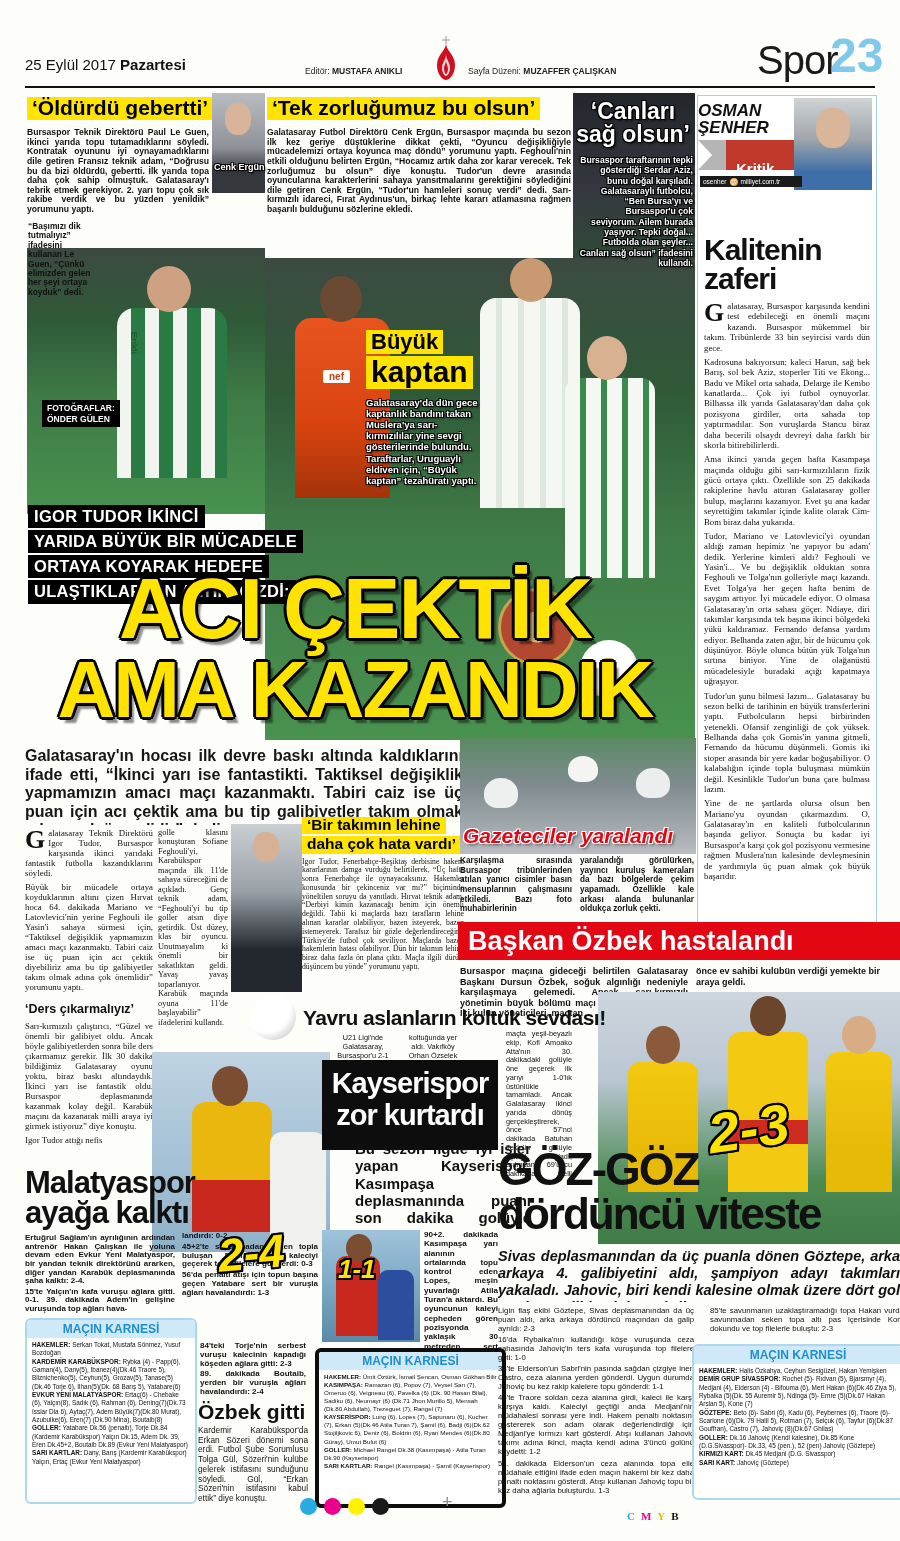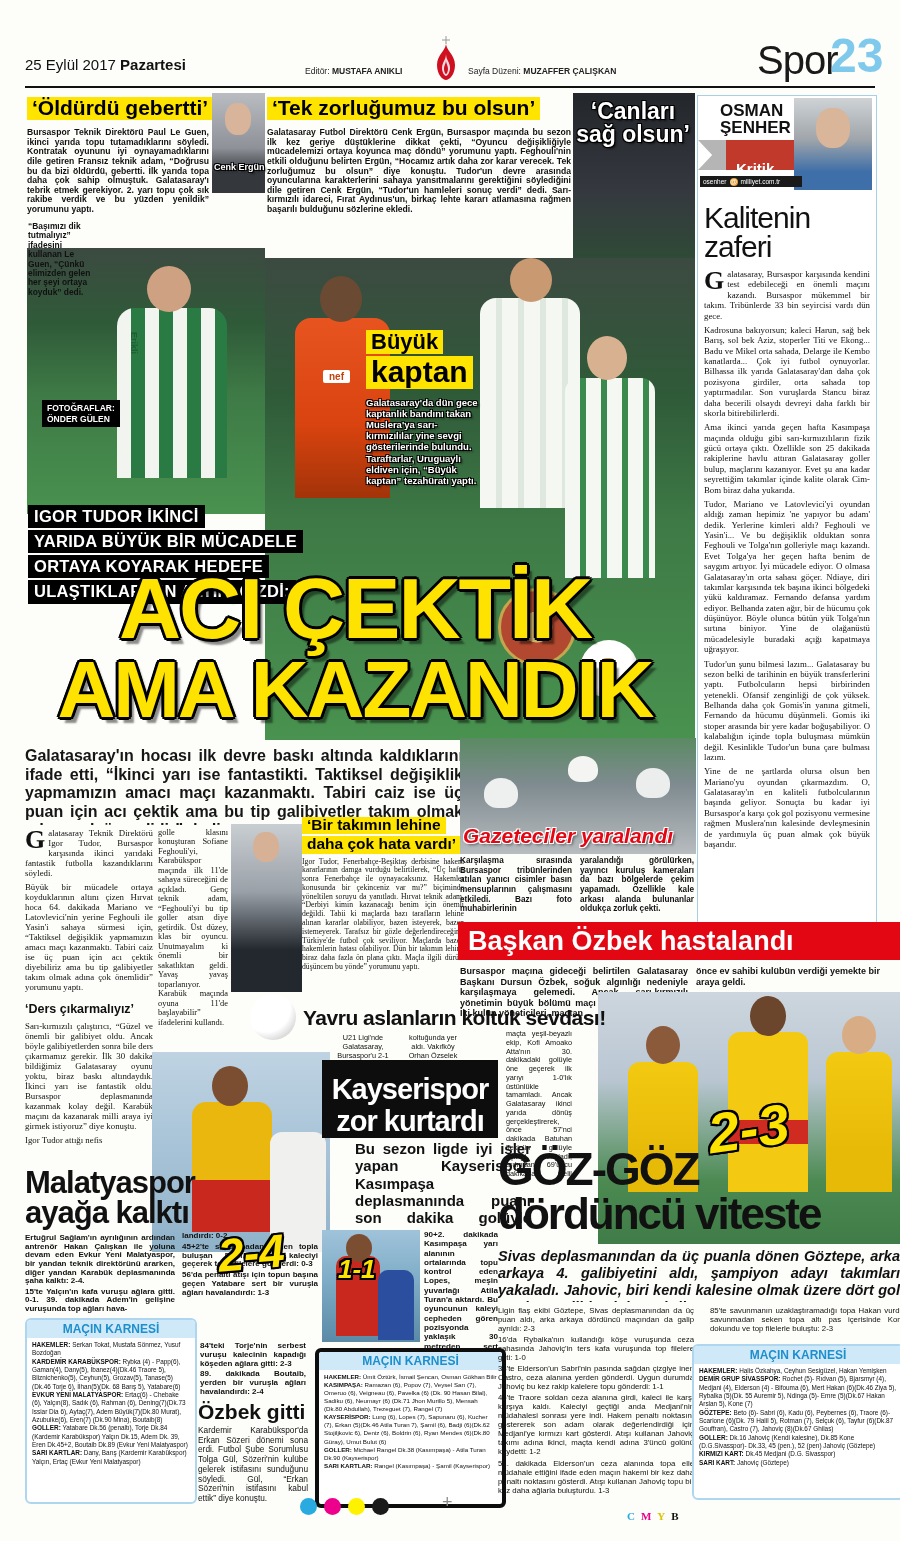--- a/index.html
+++ b/index.html
@@ -104,41 +104,42 @@
   <div class="abs" style="left:366px;top:330px;z-index:4;width:118px;">
     <div><span class="chip" style="font-size:22px;">Büyük</span></div>
     <div style="margin-top:2px;"><span class="chip" style="font-size:30px;text-align:right;">kaptan</span></div>
     <div class="wout bb" style="margin-top:8px;width:112px;font-size:9.5px;line-height:1.18;">Galatasaray'da dün gece kaptanlık bandını takan Muslera'ya sarı-kırmızılılar yine sevgi gösterilerinde bulundu. Taraftarlar, Uruguaylı eldiven için, “Büyük kaptan” tezahüratı yaptı.</div>
   </div>
 
   <div class="abs crowd" style="left:573px;top:93px;width:122px;height:165px;"></div>
   <div class="abs" style="left:573px;top:100px;width:120px;z-index:4;text-align:center;">
     <div class="wout" style="font-size:23px;font-weight:900;line-height:1.02;">‘Canları</div>
     <div class="wout" style="font-size:23px;font-weight:900;line-height:1.02;">sağ olsun’</div>
+    <div class="wout bb" style="margin-top:8px;font-size:8.6px;line-height:1.2;text-align:right;padding-left:6px;">Bursaspor taraftarının tepki gösterdiği Serdar Aziz, bunu doğal karşıladı. Galatasaraylı futbolcu, “Ben Bursa'yı ve Bursaspor'u çok seviyorum. Ailem burada yaşıyor. Tepki doğal... Futbolda olan şeyler... Canları sağ olsun” ifadesini kullandı.</div>
   </div>
 
   <div class="abs" style="left:697px;top:95px;width:178px;height:840px;border:1px solid #a8cfe6;background:#fff;">
     <div style="position:relative;height:100px;">
-      <div style="position:absolute;left:22px;top:6px;font-size:17px;font-weight:900;line-height:1;">
+      <div style="position:absolute;left:0;top:6px;font-size:17px;font-weight:900;font-style:italic;line-height:1;">
         <div>OSMAN</div>
         <div>ŞENHER</div>
       </div>
       <div style="position:absolute;left:0px;top:44px;width:118px;height:30px;background:linear-gradient(90deg,#b5b5b5 0 28px,#c0392b 28px);clip-path:polygon(0 0,100% 0,86% 50%,100% 100%,0 100%,12% 50%);">
         <span style="position:absolute;left:38px;top:4px;color:#fff;font-weight:900;font-size:15px;margin-top:16px;">Kritik</span>
       </div>
       <div style="position:absolute;left:96px;top:2px;width:78px;height:92px;background:linear-gradient(180deg,#cfd3d6 0%,#9fa5aa 45%,#3f6fa8 80%);">
         <div style="position:absolute;left:22px;top:10px;width:34px;height:40px;border-radius:45%;background:#d9b59a;"></div>
       </div>
       <div style="position:absolute;left:2px;top:80px;width:96px;height:11px;background:#1a1a1a;color:#fff;font-size:6.5px;display:flex;align-items:center;gap:3px;padding:0 3px;">
         <span>osenher</span>
         <span style="width:8px;height:8px;border-radius:50%;background:#e8a33d;color:#fff;font-size:7px;line-height:8px;text-align:center;">@</span>
         <span>milliyet.com.tr</span>
       </div>
     </div>
-    <div style="padding:8px 6px 0 6px;font-size:30px;font-weight:400;line-height:.95;letter-spacing:-1px;">
+    <div style="padding:8px 6px 0 6px;font-size:30px;font-weight:700;line-height:.95;letter-spacing:-1px;margin-top:32px;">
       <div>Kalitenin</div>
       <div>zaferi</div>
     </div>
     <div class="serifbody jt ol" style="padding:8px 6px;font-size:8.8px;line-height:1.18;height:642px;">
       <p class="drop">Galatasaray, Bursaspor karşısında kendini test edebileceği en önemli maçını kazandı. Bursaspor mükemmel bir takım. Tribünlerde 33 bin seyircisi vardı dün gece.</p>
       <p>Kadrosuna bakıyorsun; kaleci Harun, sağ bek Barış, sol bek Aziz, stoperler Titi ve Ekong... Badu ve Mikel orta sahada, Delarge ile Kembo kanatlarda... Çok iyi futbol oynuyorlar. Bilhassa ilk yarıda Galatasaray'dan daha çok pozisyona girdiler, orta sahada top yaptırmadılar. Son vuruşlarda Stancu biraz daha becerili olsaydı devreyi daha farklı bir skorla bitirebilirlerdi.</p>
       <p>Ama ikinci yarıda geçen hafta Kasımpaşa maçında olduğu gibi sarı-kırmızılıların fizik gücü ortaya çıktı. Özellikle son 25 dakikada rakiplerine havlu attıran Galatasaray goller bulup, maçlarını kazanıyor. Evet şu ana kadar seyrettiğim takımlar içinde kalite olarak Cim-Bom biraz daha yukarıda.</p>
       <p>Tudor, Mariano ve Latovlevici'yi oyundan aldığı zaman hepimiz 'ne yapıyor bu adam' dedik. Yerlerine kimleri aldı? Feghouli ve Yasin'i... Ve bu değişiklik olduktan sonra Feghouli ve Tolga'nın golleriyle maçı kazandı. Evet Tolga'ya her geçen hafta benim de saygım artıyor. İyi mücadele ediyor. O olmasa Galatasaray'ın orta sahası göçer. Ndiaye, diri takımlar karşısında tek başına ikinci bölgedeki yükü kaldıramaz. Fernando defansa yardım ediyor. Belhanda zaten ağır, bir de hücumu çok düşünüyor. Böyle olunca bütün yük Tolga'nın sırtına biniyor. Yine de olağanüstü mücadelesiyle buradaki açığı kapatmaya uğraşıyor.</p>
       <p>Tudor'un şunu bilmesi lazım... Galatasaray bu sezon belki de tarihinin en büyük transferlerini yaptı. Futbolcuların hepsi birbirinden yetenekli. Ofansif zenginliği de çok yüksek. Belhanda daha çok Gomis'in yanına gitmeli, Fernando da hücumu düşünmeli. Gomis iki stoper arasında bir yere kadar boğuşabiliyor. O kalabalığın içinde topla buluşması mümkün değil. Kesinlikle Tudor'un buna çare bulması lazım.</p>
       <p>Yine de ne şartlarda olursa olsun ben Mariano'yu oyundan çıkarmazdım. O, Galatasaray'ın en kaliteli futbolcularının başında geliyor. Sonuçta bu kadar iyi Bursaspor'a karşı çok gol pozisyonu vermesine rağmen Muslera'nın kalesinde devleşmesinin de yardımıyla üç puan almak çok büyük başarıdır.</p>
@@ -204,21 +205,21 @@
   <div class="abs ol" style="left:402px;top:1034px;width:62px;height:44px;font-size:7.3px;line-height:1.2;text-align:center;">koltuğunda yer aldı. Vakıfköy Orhan Özselek Tesisleri'ndeki</div>
   <div class="abs jt ol" style="left:506px;top:1030px;width:66px;height:150px;font-size:7.3px;line-height:1.2;">maçta yeşil-beyazlı ekip, Kofi Amoako Atta'nın 30. dakikadaki golüyle öne geçerek ilk yarıyı 1-0'lık üstünlükle tamamladı. Ancak Galatasaray ikinci yarıda dönüş gerçekleştirerek, önce 57'nci dakikada Batuhan Tekin'in golüyle eşitliği sağladı, ardından 69'uncu dakikada Celil Yüksel, sarı-kırmızılılara 2-1'lik galibiyeti getiren golü kaydetti.</div>
 
   <div class="abs" style="left:152px;top:1052px;width:178px;height:200px;background:linear-gradient(180deg,#bfd3e2 0%,#a9c4d8 45%,#8fb2c9 100%);">
     <div style="position:absolute;left:40px;top:50px;width:80px;height:130px;border-radius:14px 14px 0 0;background:linear-gradient(180deg,#e9b70d 0 60%,#c8281e 60%);"></div>
     <div style="position:absolute;left:60px;top:14px;width:36px;height:40px;border-radius:50%;background:#7c4e31;"></div>
     <div style="position:absolute;left:118px;top:80px;width:56px;height:120px;border-radius:12px 12px 0 0;background:#f0f1ee;"></div>
   </div>
   <div class="abs score" style="left:218px;top:1226px;font-size:46px;transform:rotate(-5deg);z-index:5;">2-4</div>
 
-  <div class="abs" style="left:322px;top:1060px;width:176px;height:78px;background:#0d0d0d;color:#fff;text-align:center;font-weight:900;font-size:29px;line-height:1.1;padding-top:14px;box-sizing:border-box;letter-spacing:-1px;">
+  <div class="abs" style="left:322px;top:1060px;width:176px;height:90px;background:#0d0d0d;color:#fff;text-align:center;font-weight:900;font-size:29px;line-height:1.1;padding-top:8px;box-sizing:border-box;letter-spacing:-1px;">
     <div>Kayserispor</div>
     <div>zor kurtardı</div>
   </div>
   <div class="abs bb jt ol" style="left:322px;top:1140px;width:176px;height:88px;font-size:15px;line-height:1.15;margin-left:33px;">
     <p>Bu sezon ligde iyi işler yapan Kayserispor, Kasımpaşa deplasmanında puanı son dakika golüyle buldu: 1-1.</p>
     <p>38. dakikada sağ kanattan Popov'un ceza sahasına ortasında Rangel, topa gelişine vurdu. Meşin yuvarlak ağlarla buluştu: 1-0</p>
   </div>
   <div class="abs" style="left:322px;top:1230px;width:98px;height:112px;background:linear-gradient(180deg,#9fc3da 0%,#7ba9c4 50%,#5b8aa6 100%);">
     <div style="position:absolute;left:14px;top:26px;width:44px;height:80px;border-radius:10px 10px 0 0;background:#c8281e;"></div>
     <div style="position:absolute;left:24px;top:4px;width:26px;height:28px;border-radius:50%;background:#7c4e31;"></div>

